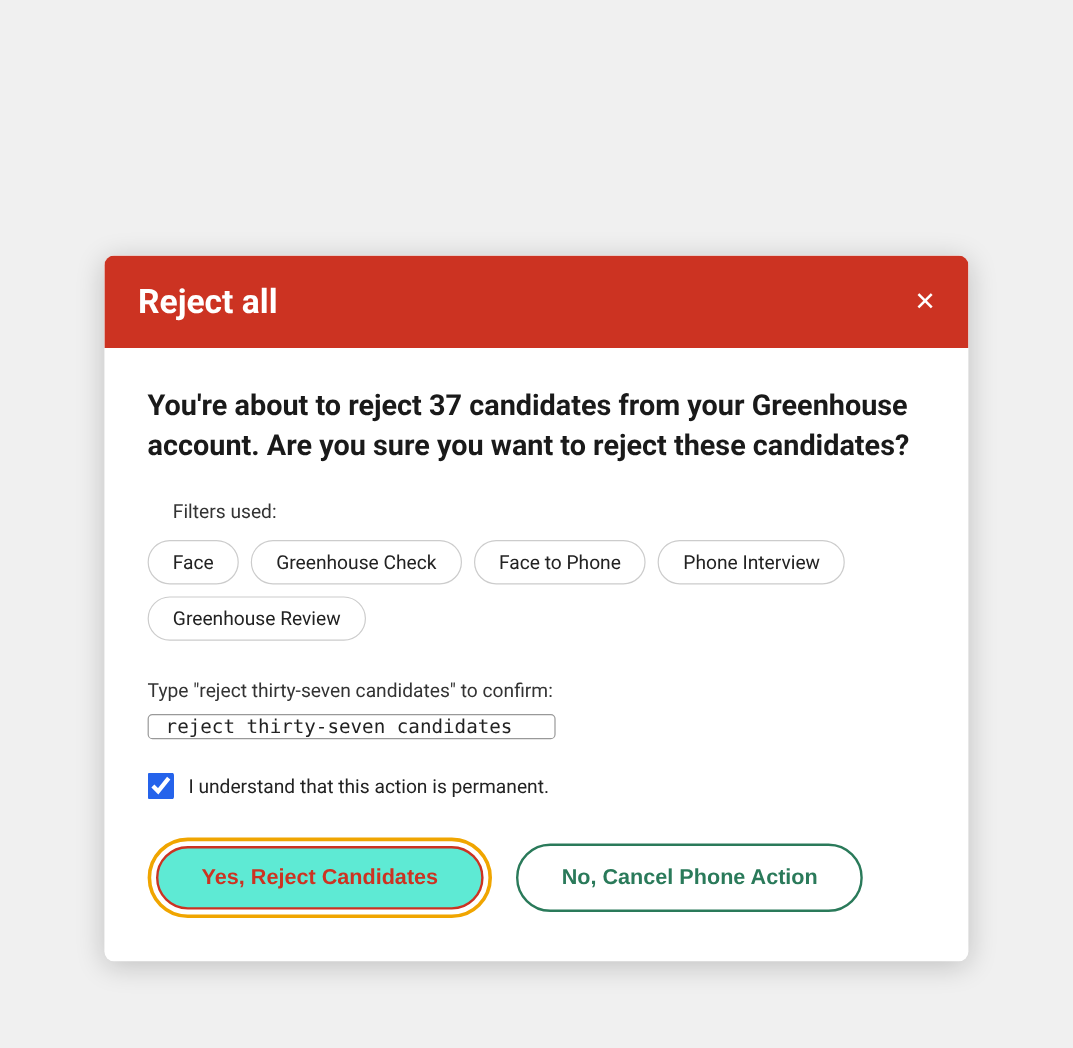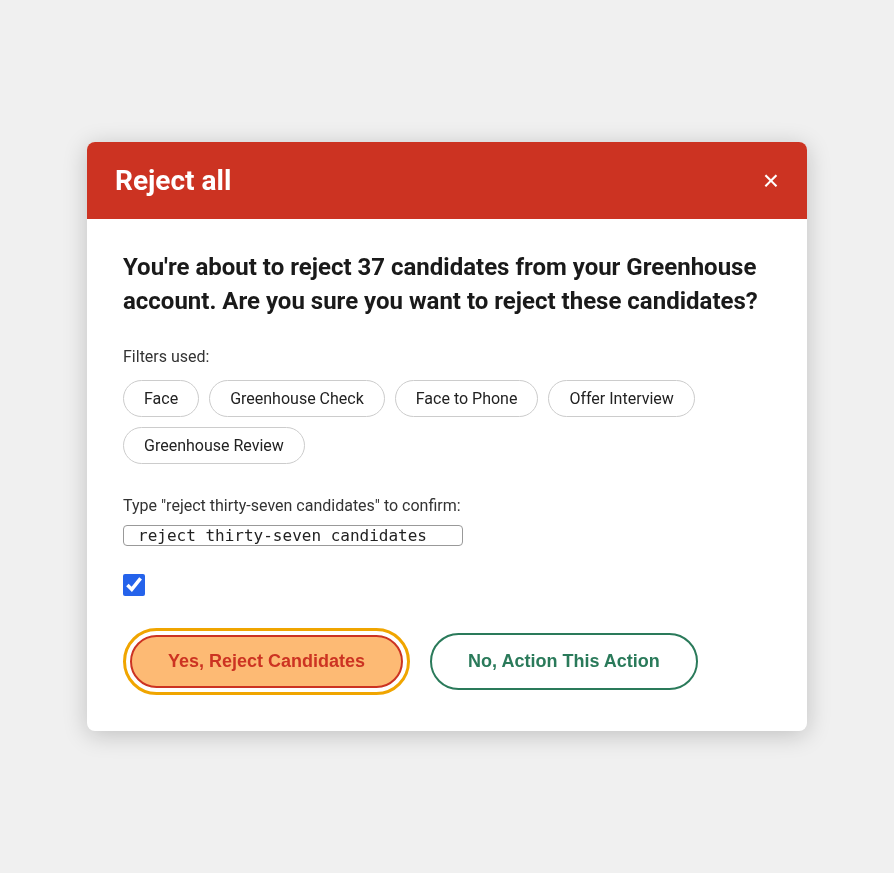--- a/index.html
+++ b/index.html
@@ -12,21 +12,21 @@
       background: #f0f0f0;
       display: flex;
       align-items: center;
       justify-content: center;
       min-height: 100vh;
       font-family: -apple-system, BlinkMacSystemFont, 'Segoe UI', Roboto, sans-serif;
     }
 
     .modal-overlay {
       display: flex;
-      align-items: center;
+      align-items: flex-end;
       justify-content: center;
       width: 894px;
       height: 729px;
     }
 
     .modal {
       background: #ffffff;
       border-radius: 8px;
       overflow: hidden;
       width: 720px;
@@ -69,20 +69,21 @@
       font-weight: 700;
       color: #1a1a1a;
       line-height: 1.4;
       margin-bottom: 28px;
     }
 
     .filters-label {
       font-size: 16px;
       color: #333333;
       margin-bottom: 14px;
+      margin-left: 21px;
     }
 
     .filters-container {
       display: flex;
       flex-wrap: wrap;
       gap: 10px;
       margin-bottom: 32px;
     }
 
     .filter-tag {
@@ -137,21 +138,21 @@
       align-items: center;
     }
 
     .yes-btn-wrapper {
       border: 3px solid #f0a500;
       border-radius: 50px;
       padding: 4px;
     }
 
     .yes-btn {
-      background: #fdba74;
+      background: #5eead4;
       border: 2px solid #cc3322;
       border-radius: 50px;
       padding: 14px 36px;
       font-size: 18px;
       font-weight: 600;
       color: #cc3322;
       cursor: pointer;
       white-space: nowrap;
     }
 
@@ -182,34 +183,35 @@
 
       <p class="warning-text">You're about to reject 37 candidates from your Greenhouse account. Are you sure you want to reject these candidates?</p>
 
       <p class="filters-label">Filters used:</p>
 
       <div class="filters-container">
 
       <span class="filter-tag">Face</span>
           <span class="filter-tag">Greenhouse Check</span>
           <span class="filter-tag">Face to Phone</span>
-          <span class="filter-tag">Offer Interview</span>
+          <span class="filter-tag">Phone Interview</span>
           <span class="filter-tag">Greenhouse Review</span>
         </div>
 
       <p class="confirm-label">Type "reject thirty-seven candidates" to confirm:</p>
 
       <input class="confirm-input" type="text" value="reject thirty-seven candidates" style="">
 
       <div class="checkbox-row">
         <input type="checkbox" class="checkbox-input" checked="" style="">
+        <label class="checkbox-label">I understand that this action is permanent.</label>
       </div>
 
       <div class="buttons-row">
         <div class="yes-btn-wrapper">
           <button class="yes-btn">Yes, Reject Candidates</button>
         </div>
-        <button class="no-btn">No, Action This Action</button>
+        <button class="no-btn">No, Cancel Phone Action</button>
       </div>
 
     </div>
   </div>
 </div>
 
 </body></html>

